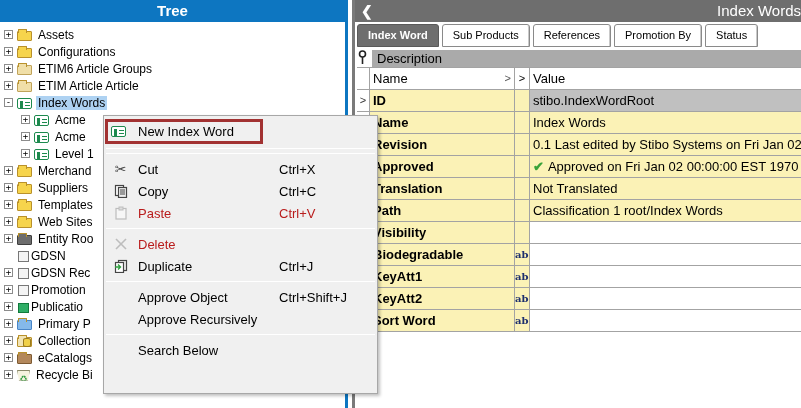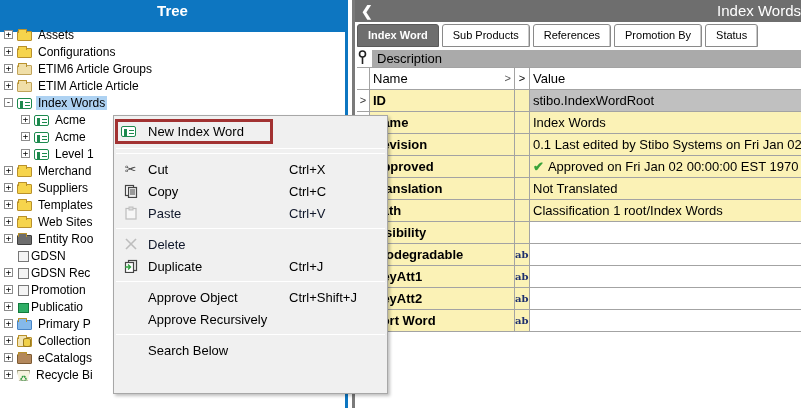--- a/index.html
+++ b/index.html
@@ -3,21 +3,21 @@
 <meta charset="utf-8">
 <style>
   * { margin:0; padding:0; box-sizing:border-box; }
   html,body { width:801px; height:408px; overflow:hidden; background:#fff;
     font-family:"Liberation Sans", sans-serif; color:#000; }
   .abs { position:absolute; }
 
   
   #tree-panel { left:0; top:0; width:348px; height:408px; background:#fff;
     border-right:3px solid #0d76c1; }
-  #tree-header { left:0; top:0; width:345px; height:32px; background:#0d76c1;
+  #tree-header { left:0; top:0; width:345px; height:22px; background:#0d76c1;
     color:#fff; font-size:15px; font-weight:bold; text-align:center; line-height:22px; }
   #tree-items { left:0; top:26px; width:345px; }
   .titem { height:17px; display:flex; align-items:center; padding-left:4px;
     font-size:12px; white-space:nowrap; }
   .titem.lvl1 { padding-left:21px; }
   .exp { width:9px; height:9px; border:1px solid #8c8c8c; background:#fff;
     font-size:9px; line-height:7px; text-align:center; color:#000; flex:none;
     margin-right:4px; font-family:"DejaVu Sans Mono",monospace; }
   .exp.none { visibility:hidden; }
   .ticon { width:15px; height:12px; flex:none; margin-right:4px; position:relative; }
@@ -47,28 +47,28 @@
   
   .pub { width:11px; height:10px; background:#2fae66; border:1px solid #117a3c; margin:2px 0 0 1px; }
   .pub::before { content:""; position:absolute; left:3px; top:-2px; width:11px; height:10px;
     background:#7dd6a4; border:1px solid #117a3c; z-index:-1; }
   
   .bin { width:13px; height:11px; margin-top:1px; background:#f6f3df; border:1px solid #8a8a6a;
     clip-path:polygon(0 0,100% 0,85% 100%,15% 100%); text-align:center; }
   .bin::before { content:"\267B"; color:#2f9a3f; font-size:9px; line-height:11px; }
 
   
-  #context-menu { left:113px; top:115px; width:275px; height:279px; background:#f0f0f0;
+  #context-menu { left:103px; top:115px; width:275px; height:279px; background:#f0f0f0;
     border:1px solid #a7a7a7; box-shadow:2px 2px 3px rgba(0,0,0,.25); padding-top:2px; z-index:30; }
   .mitem { position:relative; height:22px; display:flex; align-items:center; font-size:13px; }
   .mitem .micon { position:absolute; left:8px; width:17px; height:16px; display:flex;
     align-items:center; justify-content:center; }
   .mitem .mlabel { position:absolute; left:34px; white-space:nowrap; }
   .mitem .mshortcut { position:absolute; left:175px; white-space:nowrap; }
-  .mitem.disabled { color:#0f172a; }
+  .mitem.disabled { color:#b91c1c; }
   .msep { height:1px; background:#d0d0d0; border-bottom:1px solid #fff; margin:4px 2px; }
   #menu-item-new { height:26px; }
   #annotation-box { left:1px; top:1px; width:158px; height:25px;
     border:3px solid #a23232; z-index:40; pointer-events:none; }
   .glyph { font-size:14px; color:#4a4a4a; }
 
   
   #detail-panel { left:352px; top:0; width:449px; height:408px; background:#fff;
     border-left:3px solid #7a7a7a; }
   #detail-header { left:0; top:0; width:449px; height:22px; background:#6e6e6e; color:#fff; }

